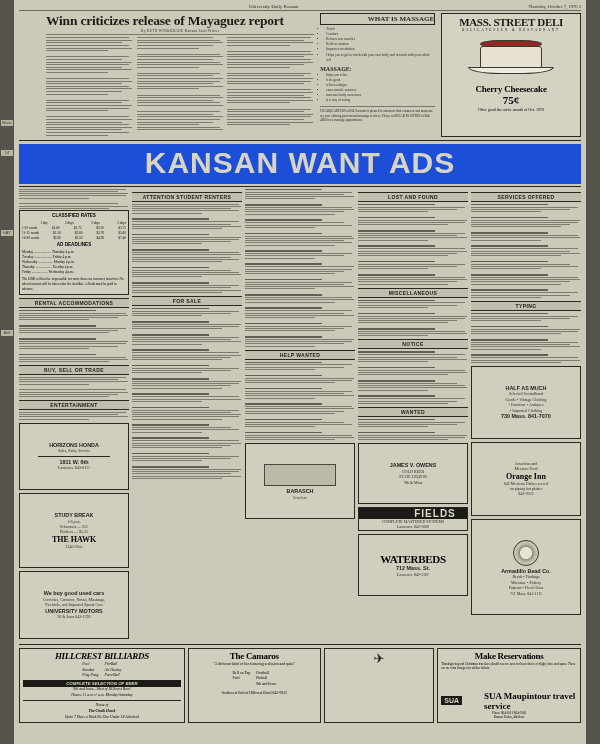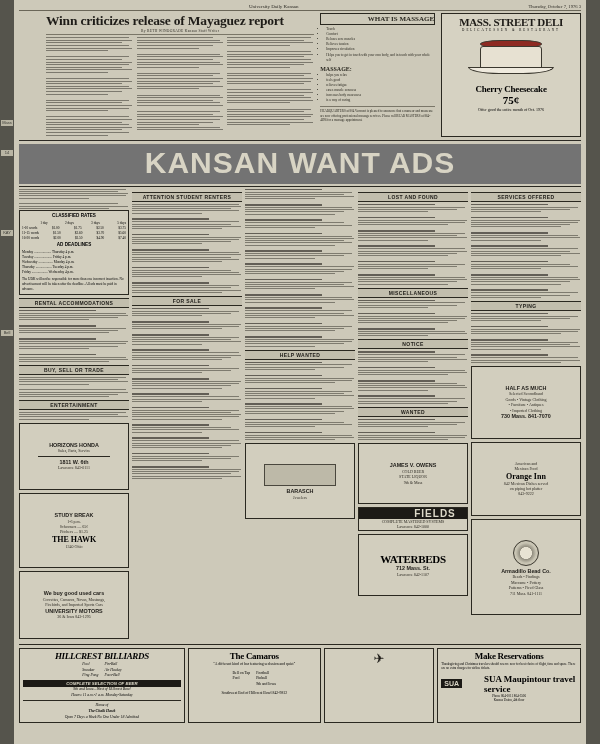--- a/index.html
+++ b/index.html
@@ -182,21 +182,21 @@
   .cake .drip {
     position:absolute; bottom:20px; width:6px; height:8px; background:#8e2a22;
     border-radius: 0 0 4px 4px;
   }
   .deli-item { font-size: 9px; font-family:"Liberation Serif",serif; font-weight:bold; letter-spacing:-0.2px;}
   .deli-price { font-size: 11px; font-weight: bold; }
   .deli-foot { font-size: 4px; margin-top: 1px; }
 
   
   .wantads-banner {
-    background: #737373;
+    background: #1d4ed8;
     color: #d8d4c4;
     text-align: center;
     font-family: "Liberation Sans", sans-serif;
     font-weight: bold;
     font-size: 30px;
     letter-spacing: 1px;
     line-height: 1.15;
     margin: 3px 0 2px 0;
     padding: 2px 0 3px 0;
   }
@@ -1099,21 +1099,21 @@
       </div>
 
       <div class="ba w3">
         <div class="center plane">✈</div>
         <div class="sm center">&nbsp;</div>
       </div>
 
       <div class="ba w4">
         <h3>Make Reservations</h3>
         <div class="tiny">Thanksgiving and Christmas travelers should reserve now for best choice of flight, time and space. There are no extra charges for airline tickets.</div>
-        <div class="sua" style="margin-top:3px;gap:22px;">
+        <div class="sua" style="margin-top:20px;gap:22px;">
           <span class="badge">SUA</span>
           <span>SUA Maupintour travel service</span>
         </div>
         <div class="tiny center">Phone 864-1011   864-3506</div>
         <div class="tiny center">Kansas Union, 4th floor</div>
       </div>
     </div>
 
   </div>
 </div>

